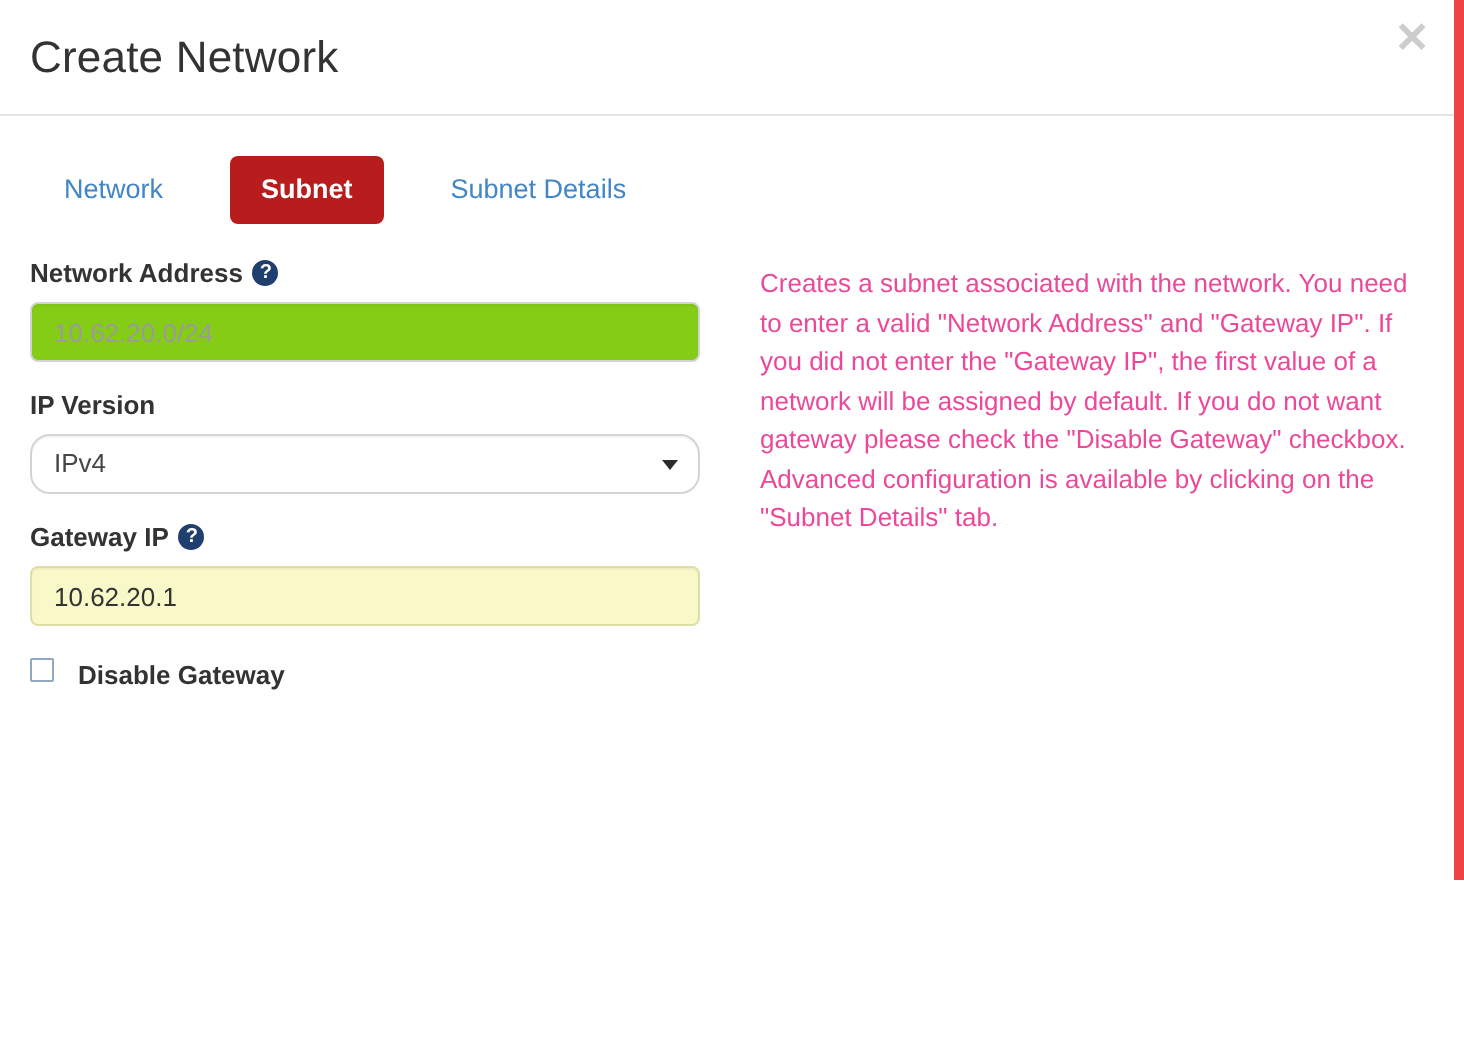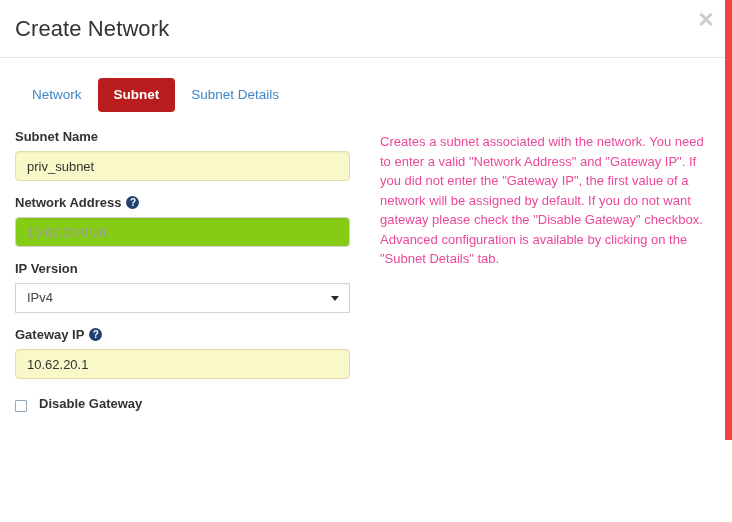--- a/index.html
+++ b/index.html
@@ -11,21 +11,21 @@
     font-family: "Liberation Sans", sans-serif;
     -webkit-font-smoothing: antialiased;
   }
   #screen {
     position: relative;
     width: 732px;
     height: 440px;
     background: #ffffff;
     overflow: hidden;
     box-sizing: border-box;
-    border-right: 7px solid #ef4444;
+    border-right: 5px solid #ef4444;
   }
 
   
   .modal-header {
     position: absolute;
     left: 0; top: 0;
     width: 732px;
     height: 58px;
     border-bottom: 1px solid #e5e5e5;
     box-sizing: border-box;
@@ -56,21 +56,21 @@
     user-select: none;
   }
 
   
   .tabs {
     position: absolute;
     left: 16px;
     top: 78px;
     display: flex;
     align-items: flex-start;
-    gap: 0px;
+    gap: 17px;
   }
   .tab {
     font-size: 13.5px;
     color: #4186c7;
     padding: 9px 16px;
     border-radius: 4px;
     cursor: pointer;
     line-height: 16px;
     white-space: nowrap;
   }
@@ -140,21 +140,21 @@
   .select-wrap {
     position: relative;
     width: 335px;
     height: 30px;
   }
   .select-box {
     box-sizing: border-box;
     width: 335px;
     height: 30px;
     border: 1px solid #d4d4d4;
-    border-radius: 0;
+    border-radius: 10px;
     background: #ffffff;
     font-size: 13px;
     color: #464646;
     padding: 0 26px 0 11px;
     line-height: 28px;
     cursor: pointer;
     box-shadow: inset 0 1px 1px rgba(0,0,0,.045);
   }
   .caret {
     position: absolute;
@@ -162,21 +162,21 @@
     top: 13px;
     width: 0; height: 0;
     border-left: 4.5px solid transparent;
     border-right: 4.5px solid transparent;
     border-top: 5px solid #2b2b2b;
     pointer-events: none;
   }
 
   .checkbox-row {
     display: flex;
-    align-items: flex-end;
+    align-items: flex-start;
     margin-top: 16px;
   }
   .checkbox {
     width: 12px;
     height: 12px;
     box-sizing: border-box;
     border: 1px solid #8fa7c0;
     background: #ffffff;
     border-radius: 1px;
     cursor: pointer;
@@ -267,24 +267,20 @@
   </div>
 
   <div class="tabs">
     <div class="tab">Network</div>
     <div class="tab active">Subnet</div>
     <div class="tab">Subnet Details</div>
   </div>
 
   <div class="form-col">
 
-    <div class="field-group">
-      <div class="field-label">Subnet Name</div>
-      <input class="text-input autofilled" type="text" value="priv_subnet" style="">
-    </div>
 
     <div class="field-group">
       <div class="field-label">
         <span>Network Address</span>
         <span class="help-icon">?</span>
       </div>
       <input class="text-input" type="text" placeholder="10.62.20.0/24" style="">
     </div>
 
     <div class="field-group">

